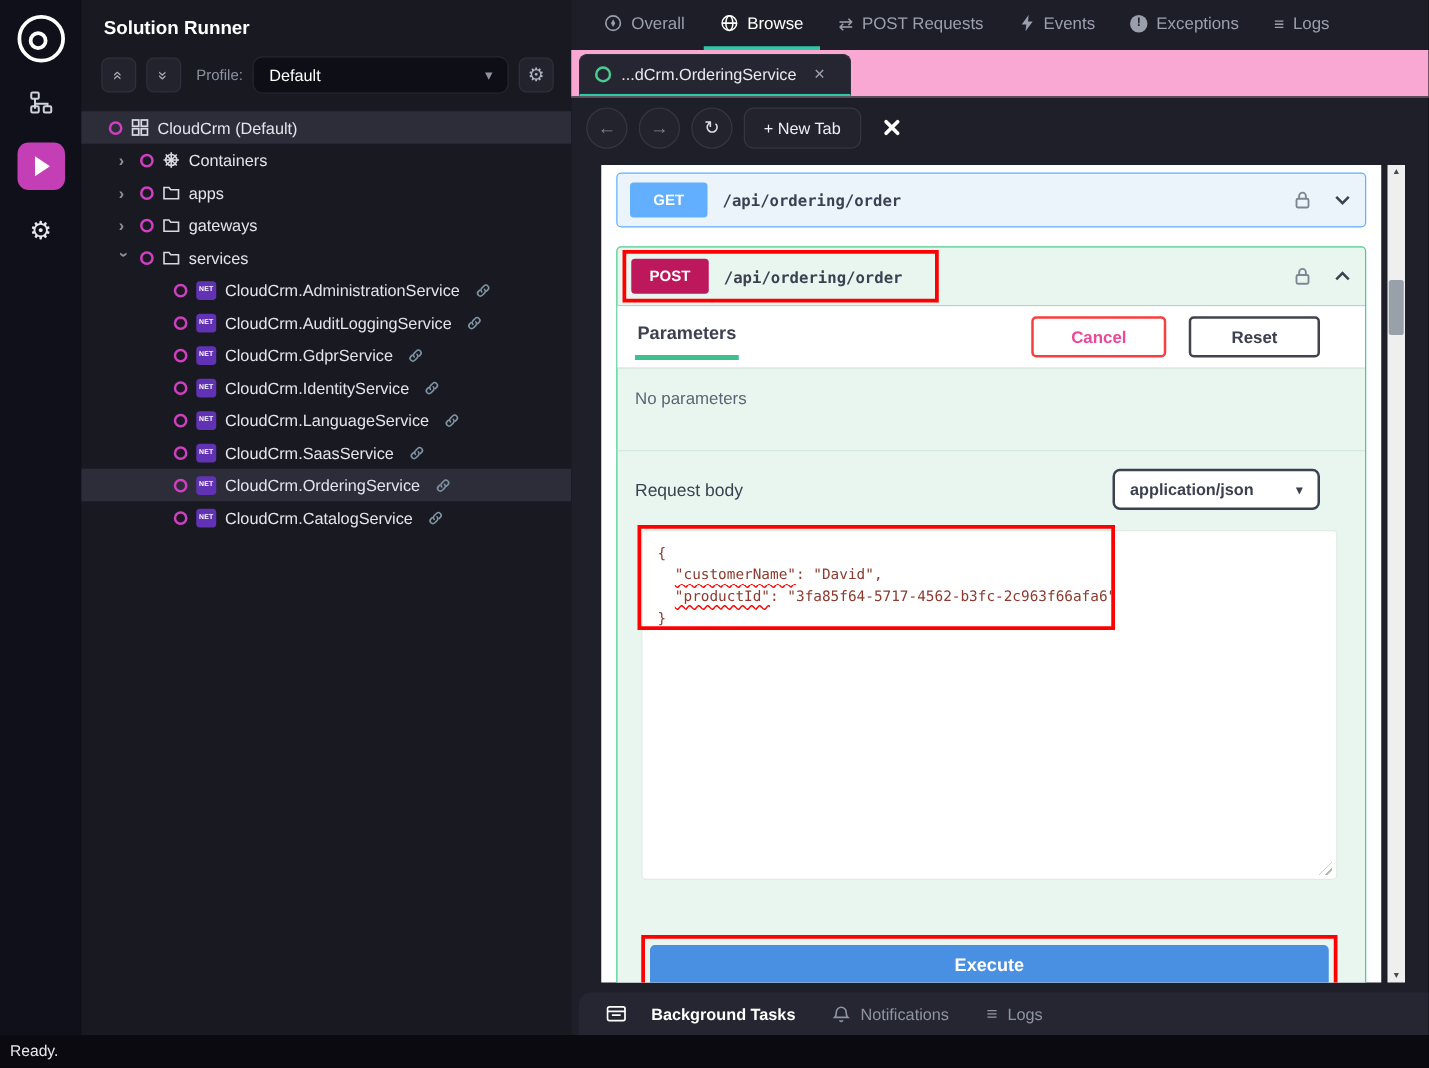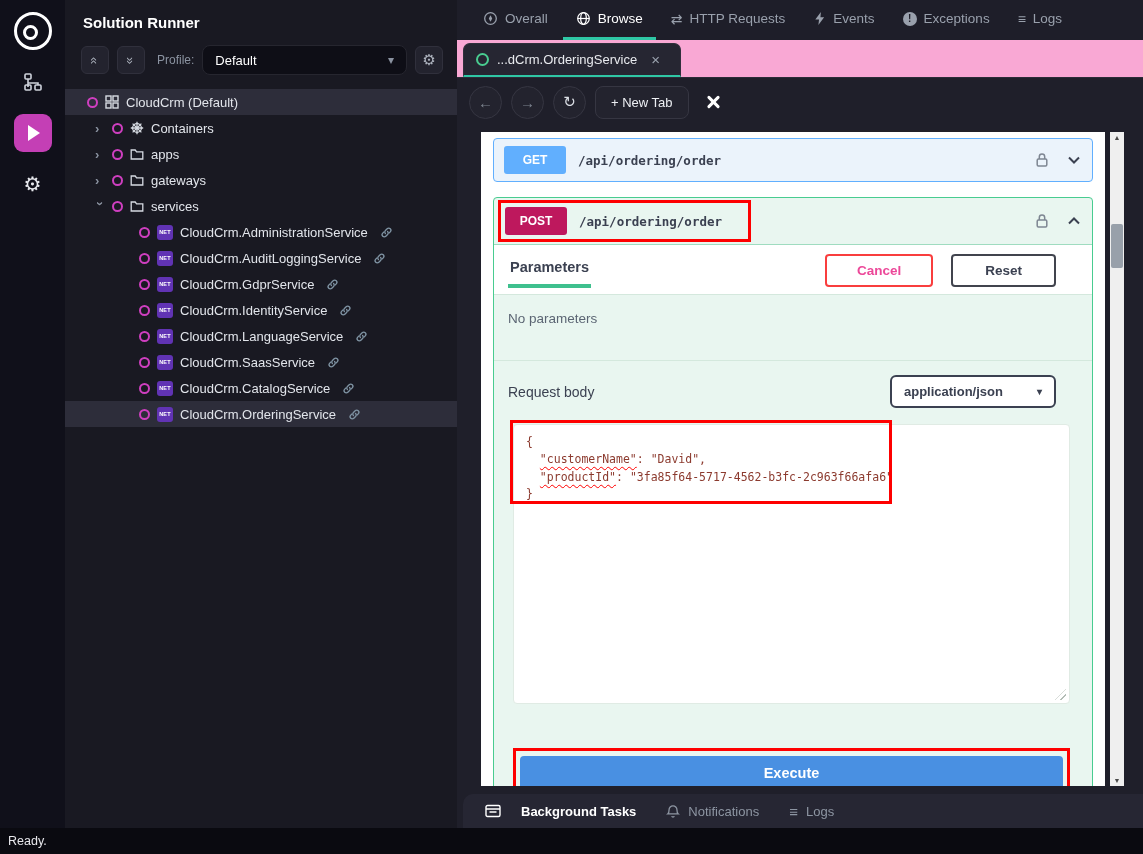--- a/index.html
+++ b/index.html
@@ -76,21 +76,21 @@
   .op-header { min-height:42px; display:flex; align-items:center; padding:2px 10px; gap:12px; cursor:pointer; }
   .opblock.post .op-header { border-bottom:1px solid #9fdcc0; }
   .method-badge { min-width:62px; text-align:center; padding:7px 8px; border-radius:3px; color:#fff; font-weight:bold; font-size:12px; font-family:"Liberation Sans",sans-serif; }
   .badge-get { background:#61affe; }
   .badge-post { background:#be185d; }
   .op-path { font-family:"DejaVu Sans Mono", monospace; font-size:12.5px; font-weight:bold; color:#3b4151; }
   .op-right { margin-left:auto; display:flex; align-items:center; gap:16px; }
 
   .anno-inline { border:3px solid #fe0000; display:flex; align-items:center; gap:12px; padding:4px 26px 4px 4px; margin-left:-6px; }
 
-  .params-bar { background:#fff; display:flex; align-items:center; padding:8px 14px 6px; }
+  .params-bar { background:#fff; display:flex; align-items:flex-start; padding:8px 14px 6px; }
   .params-title { font-size:14.5px; font-weight:bold; color:#3b4151; border-bottom:4px solid #3ec08e; padding:6px 2px 9px; }
   .params-actions { margin-left:auto; display:flex; gap:18px; padding-right:22px; }
   .btn-cancel { background:#fff; color:#ec4899; border:2px solid #f93e3e; border-radius:4px; font-weight:bold; font-size:13.5px; padding:7px 30px; cursor:pointer; font-family:inherit; }
   .btn-reset { background:#fff; color:#3b4151; border:2px solid #41444e; border-radius:4px; font-weight:bold; font-size:13.5px; padding:7px 32px; cursor:pointer; font-family:inherit; }
 
   .no-params { padding:16px 14px 34px; color:#5b6573; font-size:13.5px; border-top:1px solid #d4e8dd; border-bottom:1px solid #d4e8dd; }
   .request-body-row { display:flex; align-items:center; justify-content:space-between; padding:14px 14px 12px; }
   .request-body-label { font-size:14px; color:#3b4151; }
   .content-type { background:#fff; border:2px solid #3b4151; border-radius:6px; padding:7px 12px; font-weight:bold; font-size:13px; color:#3b4151; display:flex; align-items:center; gap:34px; cursor:pointer; margin-right:22px; }
   .ct-chev { font-size:10px; }
@@ -263,34 +263,34 @@
             <div class="tree-row service">
               <span class="ring-icon"></span>
               <span class="net-badge">NET</span>
               <span class="tree-label">CloudCrm.SaasService</span>
               <svg class="link-svg" width="13" height="13" viewBox="0 0 24 24" fill="none" stroke="#7f93a3" stroke-width="2.4" stroke-linecap="round">
                 <path d="M10 14a4 4 0 0 1 0-5.7l3.2-3.2a4 4 0 0 1 5.7 5.7l-2 2"></path>
                 <path d="M14 10a4 4 0 0 1 0 5.7l-3.2 3.2a4 4 0 0 1-5.7-5.7l2-2"></path>
               </svg>
             </div>
 
+            <div class="tree-row service selected">
+              <span class="ring-icon"></span>
+              <span class="net-badge">NET</span>
+              <span class="tree-label">CloudCrm.OrderingService</span>
+              <svg class="link-svg" width="13" height="13" viewBox="0 0 24 24" fill="none" stroke="#7f93a3" stroke-width="2.4" stroke-linecap="round">
+                <path d="M10 14a4 4 0 0 1 0-5.7l3.2-3.2a4 4 0 0 1 5.7 5.7l-2 2"></path>
+                <path d="M14 10a4 4 0 0 1 0 5.7l-3.2 3.2a4 4 0 0 1-5.7-5.7l2-2"></path>
+              </svg>
+            </div>
+
             <div class="tree-row service">
               <span class="ring-icon"></span>
               <span class="net-badge">NET</span>
               <span class="tree-label">CloudCrm.CatalogService</span>
-              <svg class="link-svg" width="13" height="13" viewBox="0 0 24 24" fill="none" stroke="#7f93a3" stroke-width="2.4" stroke-linecap="round">
-                <path d="M10 14a4 4 0 0 1 0-5.7l3.2-3.2a4 4 0 0 1 5.7 5.7l-2 2"></path>
-                <path d="M14 10a4 4 0 0 1 0 5.7l-3.2 3.2a4 4 0 0 1-5.7-5.7l2-2"></path>
-              </svg>
-            </div>
-
-            <div class="tree-row service selected">
-              <span class="ring-icon"></span>
-              <span class="net-badge">NET</span>
-              <span class="tree-label">CloudCrm.OrderingService</span>
               <svg class="link-svg" width="13" height="13" viewBox="0 0 24 24" fill="none" stroke="#7f93a3" stroke-width="2.4" stroke-linecap="round">
                 <path d="M10 14a4 4 0 0 1 0-5.7l3.2-3.2a4 4 0 0 1 5.7 5.7l-2 2"></path>
                 <path d="M14 10a4 4 0 0 1 0 5.7l-3.2 3.2a4 4 0 0 1-5.7-5.7l2-2"></path>
               </svg>
             </div>
           </div>
       </div>
     </div>
 
     <div class="main">
@@ -306,21 +306,21 @@
         <div class="top-tab active">
           <svg width="15" height="15" viewBox="0 0 16 16" fill="none" stroke="#ffffff" stroke-width="1.3">
             <circle cx="8" cy="8" r="6.2"></circle>
               <path d="M1.8 8h12.4"></path>
               <ellipse cx="8" cy="8" rx="3" ry="6.2"></ellipse>
           </svg>
           <span>Browse</span>
         </div>
         <div class="top-tab">
           <span class="glyph-icon">⇄</span>
-          <span>HTTP Requests</span>
+          <span>POST Requests</span>
         </div>
         <div class="top-tab">
           <svg width="13" height="15" viewBox="0 0 14 16" fill="#99a0ac">
             <path d="M8.5 1 L2.5 9.2 h4 L5.8 15 L12 6.6 H8z"></path>
           </svg>
           <span>Events</span>
         </div>
         <div class="top-tab">
           <span class="excl-circle">!</span>
           <span>Exceptions</span>

